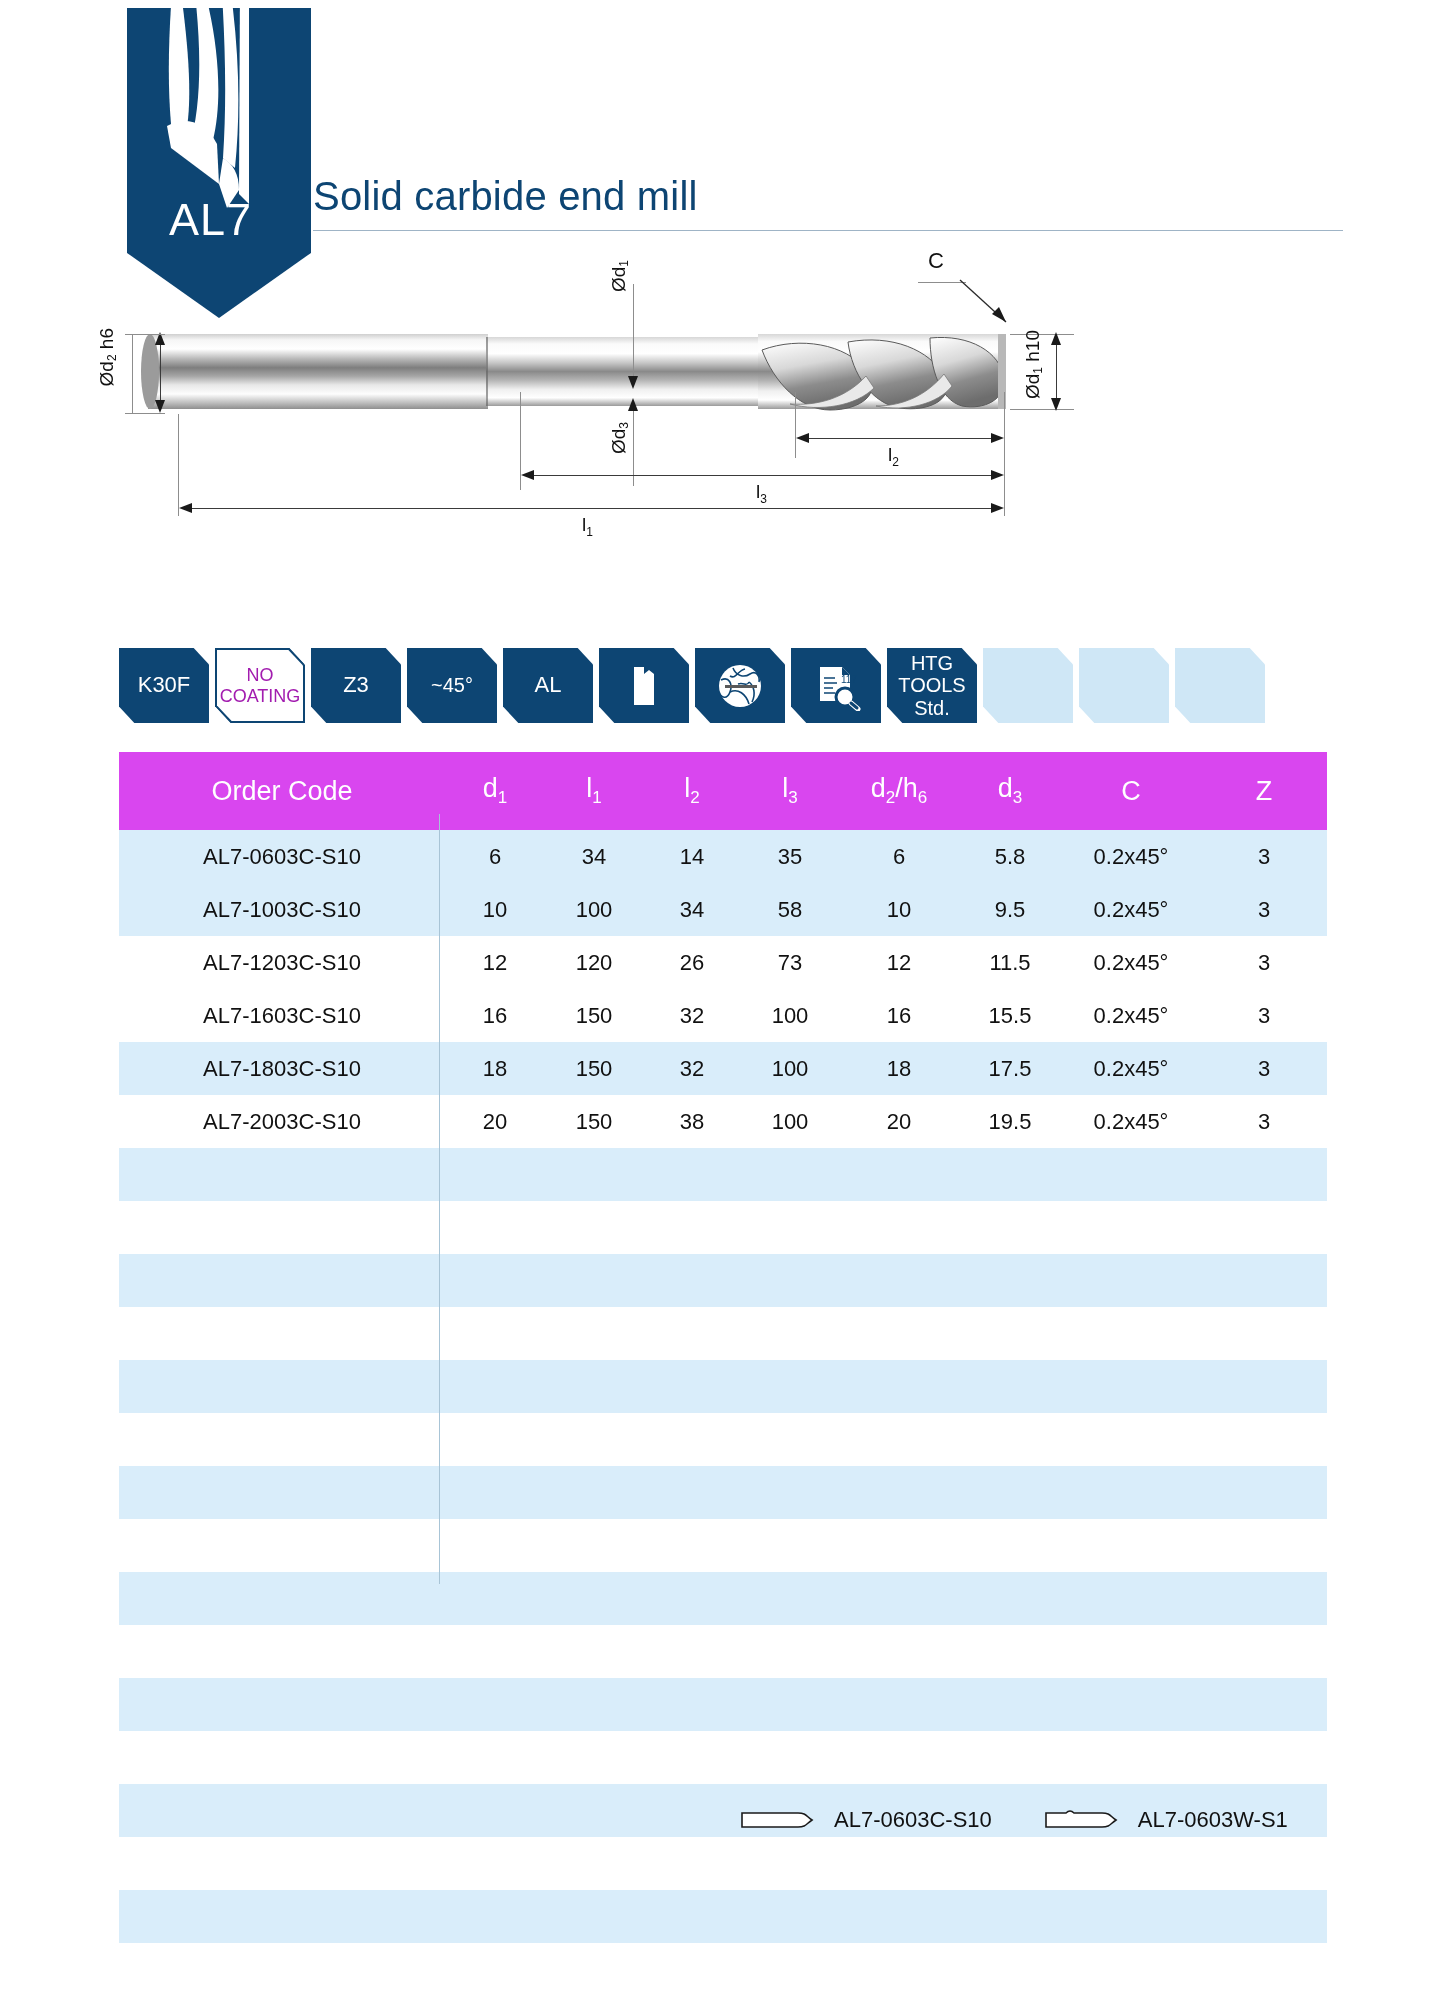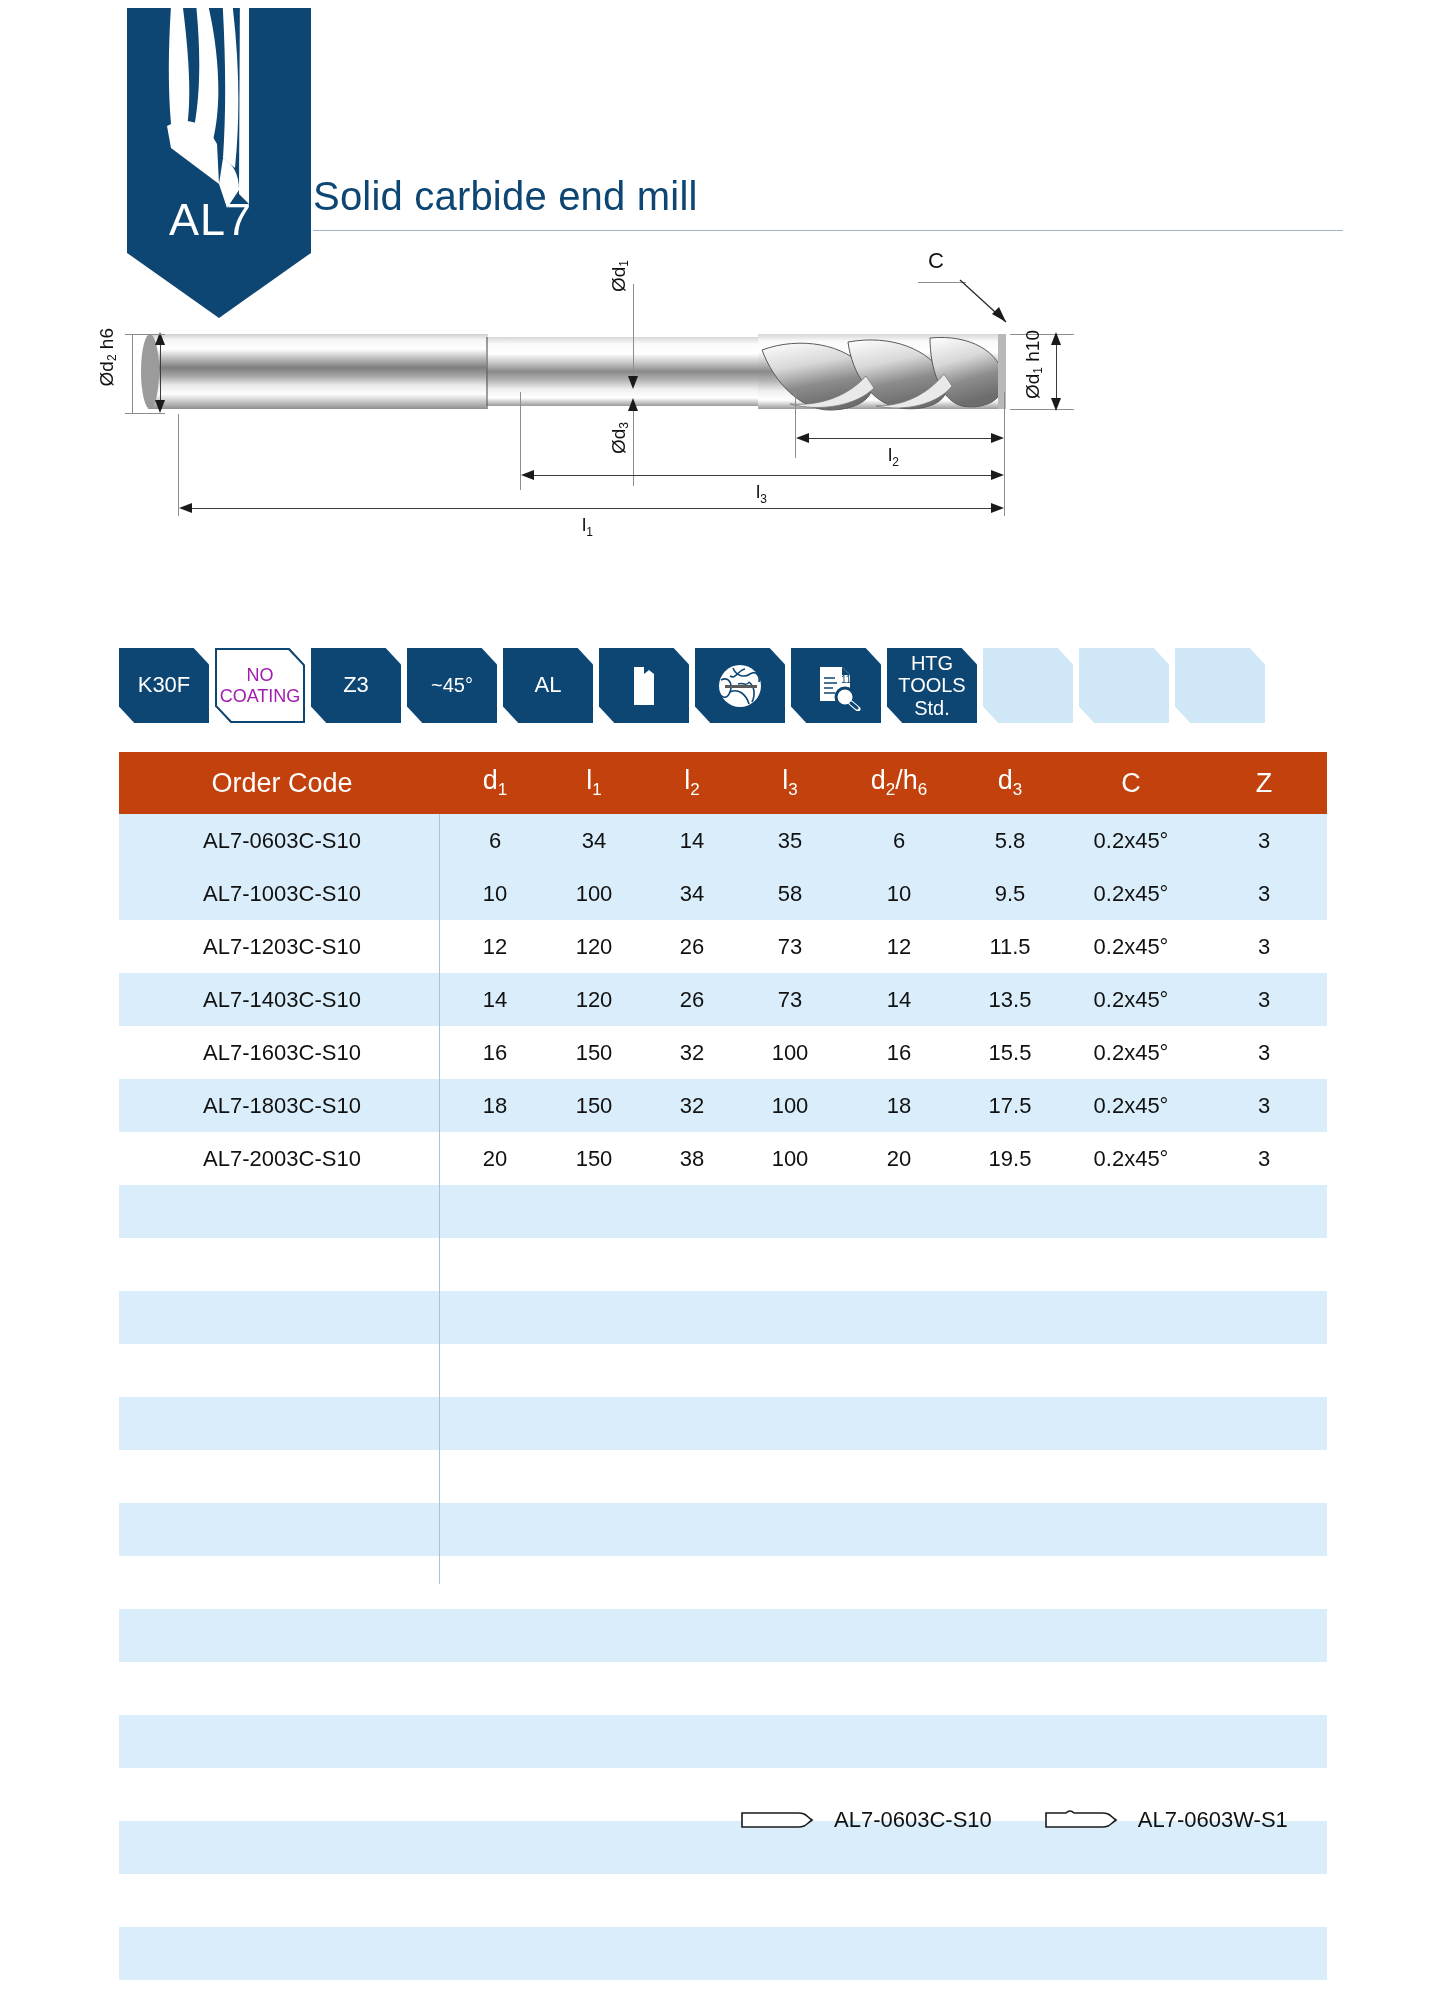--- a/index.html
+++ b/index.html
@@ -78,22 +78,22 @@
   }
   .badge.outline .olabel { position: relative; z-index: 2; font-size: 18px; }
   .badge.empty { background: #cfe7f6; }
   .badge .small { font-size: 20px; }
   .badge svg { display: block; }
 
   
   .table-wrap { position: absolute; left: 119px; top: 752px; width: 1208px; }
   table { border-collapse: collapse; width: 1208px; table-layout: fixed; }
   thead th {
-    background: #c2410c; color: #ffffff;
-    font-size: 27px; font-weight: 400; height: 62px; vertical-align: middle;
+    background: #d946ef; color: #ffffff;
+    font-size: 27px; font-weight: 400; height: 78px; vertical-align: middle;
     padding: 0;
   }
   thead th sub { font-size: 17px; }
   tbody td {
     height: 53px; font-size: 22px; color: #111; text-align: center;
     padding: 0; vertical-align: middle;
   }
   tbody tr.alt td { background: #d9edfa; }
   tbody tr.blank td { color: transparent; }
   td.code { text-align: center; }
@@ -374,31 +374,20 @@
             <td class="code">AL7-1203C-S10</td>
             <td class="">12</td>
             <td class="">120</td>
             <td class="">26</td>
             <td class="">73</td>
             <td class="">12</td>
             <td class="">11.5</td>
             <td class="">0.2x45°</td>
             <td class="">3</td>
           </tr>
-          <tr class="alt">
-            <td class="code">AL7-1403C-S10</td>
-            <td class="">14</td>
-            <td class="">120</td>
-            <td class="">26</td>
-            <td class="">73</td>
-            <td class="">14</td>
-            <td class="">13.5</td>
-            <td class="">0.2x45°</td>
-            <td class="">3</td>
-          </tr>
           <tr class="">
             <td class="code">AL7-1603C-S10</td>
             <td class="">16</td>
             <td class="">150</td>
             <td class="">32</td>
             <td class="">100</td>
             <td class="">16</td>
             <td class="">15.5</td>
             <td class="">0.2x45°</td>
             <td class="">3</td>

